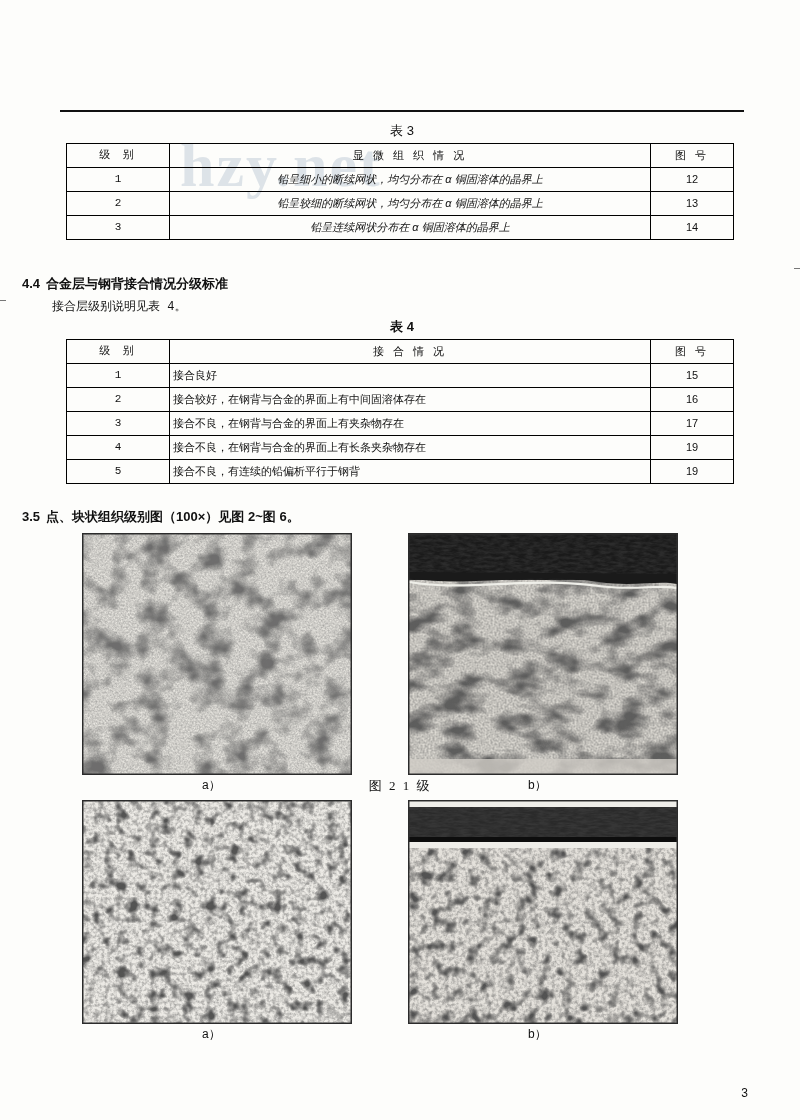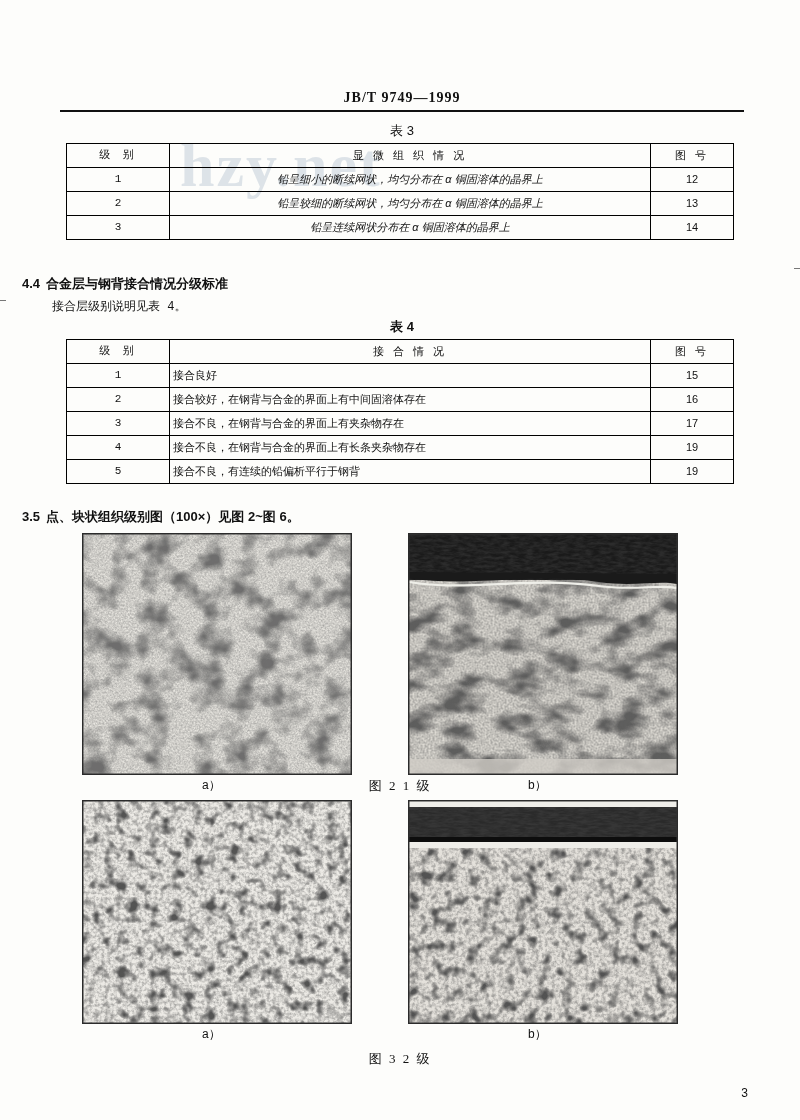--- a/index.html
+++ b/index.html
@@ -155,23 +155,20 @@
     width: 6px; height: 1px; background: #777;
   }
 </style>
 </head>
 <body>
 
 <div class="page">
 
   <div class="watermark">hzy.net</div>
 
-  <div class="header">
-    <span class="std-title">JB/T  9749—1999</span>
-  </div>
   <div class="header-rule"></div>
 
   <div id="table3-caption" class="caption">表 3</div>
   <div id="table3-wrap">
     <table class="tbl">
       <tbody>
           <tr>
         <th class="col-grade">级  别</th>
         <th>显 微 组 织 情 况</th>
         <th class="col-fig">图  号</th>
@@ -342,20 +339,19 @@
             <rect x="0" y="36" width="268" height="5" fill="#0d0d0d"></rect>
             <rect x="0" y="0" width="268" height="6" fill="#efeee9"></rect>
             <rect x="0" y="41" width="268" height="6" fill="#efeee9"></rect>
           </g>
           <rect width="268" height="222" fill="none" stroke="#333" stroke-width="1"></rect>
         </svg>
       </div>
       <div class="sub-label" style="left:152px; top:226px;">a）</div>
       <div class="sub-label" style="left:478px; top:226px;">b）</div>
     </div>
-    <div class="fig-title" style="top:250px;">图 3    2 级</div>
   </div>
 
   <div class="page-number">3</div>
 
   <div class="edge-tick" style="left:0; top:300px;"></div>
   <div class="edge-tick" style="right:0; top:268px;"></div>
 </div>
 
 </body></html>

